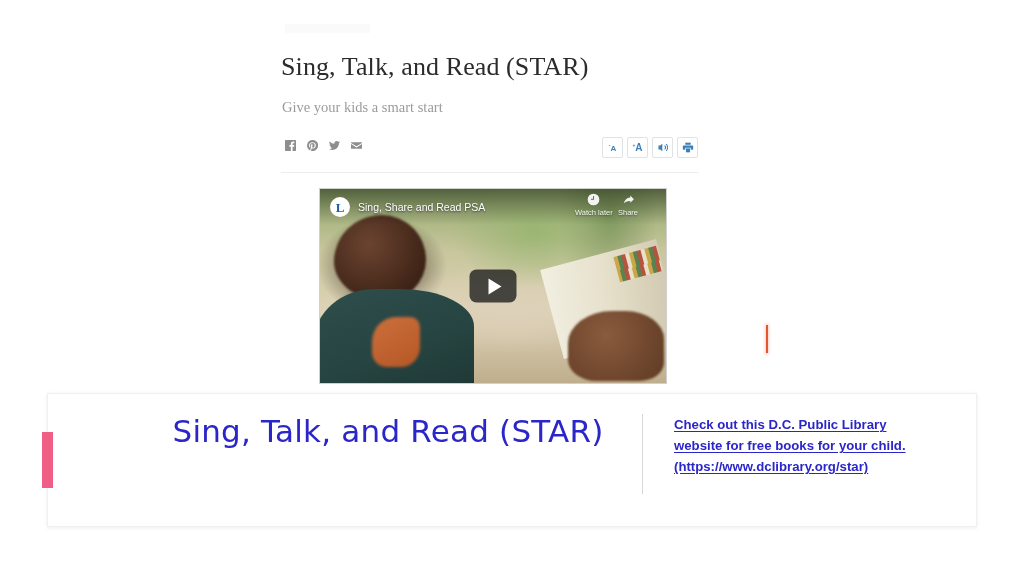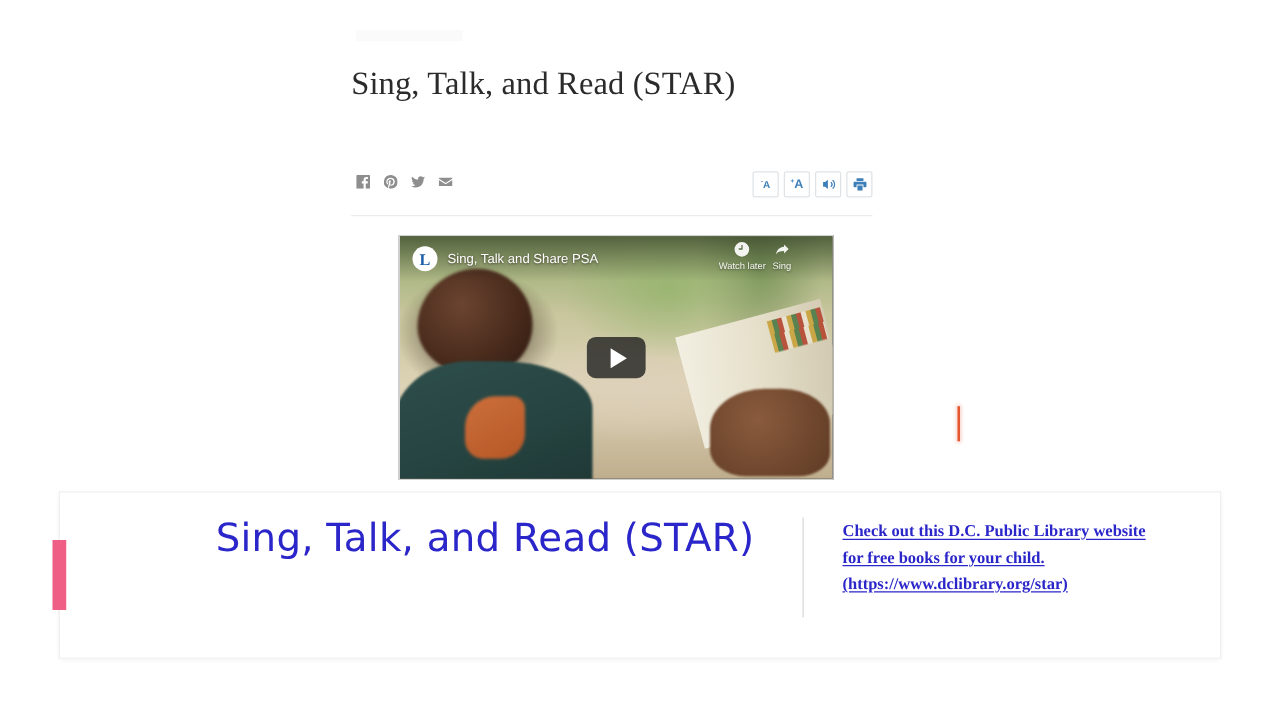--- a/index.html
+++ b/index.html
@@ -282,38 +282,39 @@
   #panel-divider {
     position: absolute;
     left: 594px; top: 20px;
     width: 1px; height: 80px;
     background: #d9d9d9;
   }
   #caption-link {
     position: absolute;
     left: 626px; top: 21px;
     width: 252px;
-    font-family: Liberation Serif, serif;
+    font-family: Liberation Sans, sans-serif;
     font-size: 13.2px;
     font-weight: 700;
     color: #2b26c9;
     line-height: 1.58;
     text-decoration: underline;
     text-underline-offset: 2px;
     word-break: break-word;
   }
 </style>
 </head>
 <body>
 
 <div id="article-screenshot">
 
   <div id="placeholder-bar"></div>
 
   <div id="article-title">Sing, Talk, and Read (STAR)</div>
+  <div id="article-subtitle">Give your kids a smart start</div>
 
   <div id="article-toolbar">
 
     <div class="share-icons">
       <span title="Facebook">
         <svg width="11" height="11" viewBox="0 0 16 16" fill="#8e8e8e">
           <path d="M15 0H1a1 1 0 0 0-1 1v14a1 1 0 0 0 1 1h7.5V9.8H6.4V7.4h2.1V5.6c0-2.1 1.3-3.3 3.2-3.3.9 0 1.7.07 1.9.1v2.2h-1.3c-1 0-1.2.5-1.2 1.2v1.6h2.5l-.3 2.4h-2.2V16H15a1 1 0 0 0 1-1V1a1 1 0 0 0-1-1z"></path>
         </svg>
       </span>
       <span title="Pinterest">
@@ -367,38 +368,38 @@
       <div id="thumb-shirt-graphic"></div>
       <div id="thumb-book"></div>
       <div id="thumb-book-stripes"></div>
       <div id="thumb-hand"></div>
     </div>
 
     <div id="video-header">
       <div id="channel-avatar">
         <span class="logo-l">L</span>
       </div>
-      <div id="video-title">Sing, Talk and Share PSA</div>
+      <div id="video-title">Sing, Share and Read PSA</div>
 
       <div class="video-action" id="action-watch-later">
         <span>
           <svg width="13" height="13" viewBox="0 0 16 16" fill="#ffffff">
             <path d="M8 .8a7.2 7.2 0 1 0 0 14.4A7.2 7.2 0 0 0 8 .8zm.7 7.5H4.9V7h2.6V3.6h1.2z"></path>
           </svg>
         </span>
         <span>Watch later</span>
       </div>
 
       <div class="video-action" id="action-share">
         <span>
           <svg width="13" height="13" viewBox="0 0 16 16" fill="#ffffff">
             <path d="M10.2 3.1v2.3C5.6 5.8 3 8.7 2.2 12.9c1.6-2.2 3.7-3.2 8-3.2v2.4L14.6 7.6z"></path>
           </svg>
         </span>
-        <span>Sing</span>
+        <span>Share</span>
       </div>
     </div>
 
     <div id="play-button">
       <div class="tri"></div>
     </div>
   </div>
 
   <div id="orange-marker"></div>
 </div>

